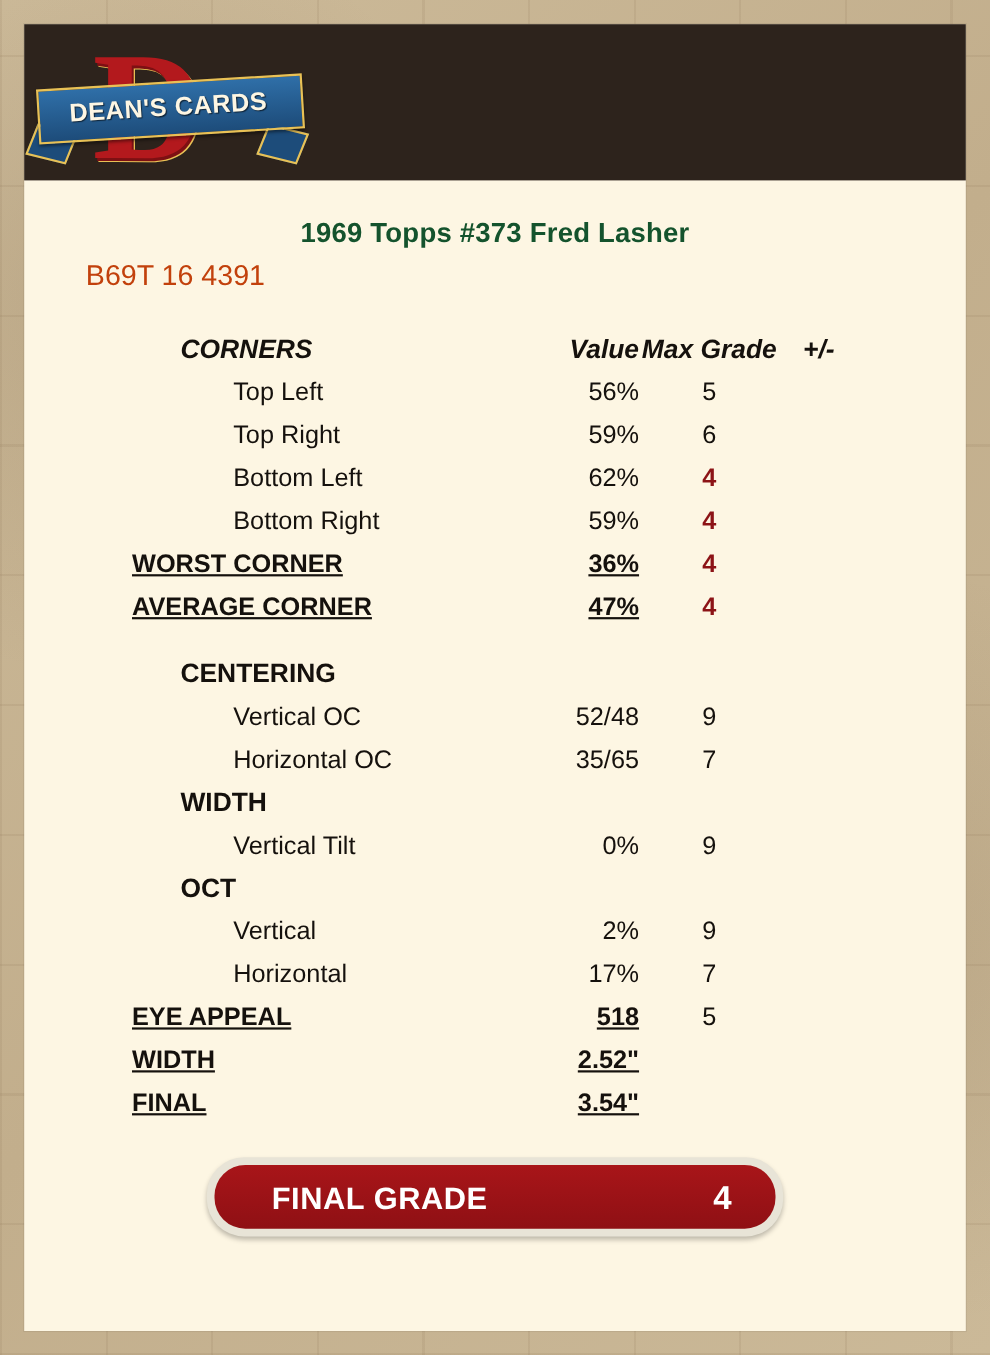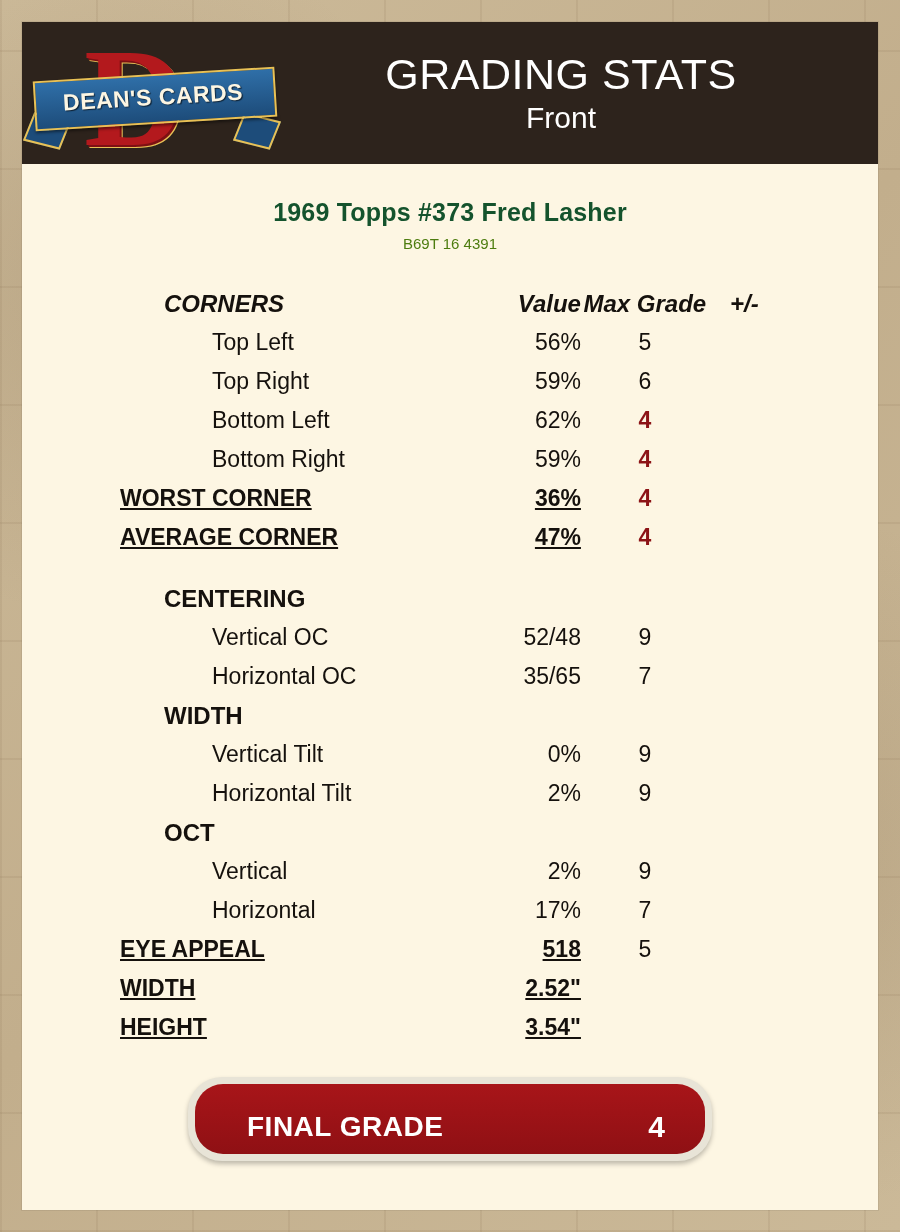--- a/index.html
+++ b/index.html
@@ -123,23 +123,23 @@
     padding: 34px 56px 0 56px;
   }
   .card-title {
     text-align: center;
     font-size: 25px;
     font-weight: bold;
     color: #14532d;
     letter-spacing: 0.2px;
   }
   .card-code {
-    text-align: center;
-    font-size: 15px;
-    color: #4d7c0f;
+    text-align: left;
+    font-size: 26px;
+    color: #c2410c;
     margin-top: 8px;
   }
 
   table.stats {
     margin: 32px auto 0 auto;
     border-collapse: collapse;
     width: 660px;
     color: #15110d;
   }
   table.stats td {
@@ -175,21 +175,21 @@
     padding: 7px;
     box-shadow: 0 3px 5px rgba(0,0,0,0.25);
   }
   .final {
     background: linear-gradient(#a81519, #8f1014);
     border-radius: 28px;
     height: 54px;
     display: flex;
     align-items: center;
     justify-content: space-between;
-    padding: 16px 40px 0 52px;
+    padding: 4px 40px 0 52px;
     color: #ffffff;
   }
   .final .label {
     font-size: 28px;
     font-weight: bold;
     letter-spacing: 0.5px;
   }
   .final .grade {
     font-size: 30px;
     font-weight: bold;
@@ -201,24 +201,20 @@
 <div class="page">
   <div class="sheet">
 
     <div class="header">
       <div class="logo">
         <div class="bigD">D</div>
         <div class="tail-left"></div>
         <div class="tail-right"></div>
         <div class="ribbon"></div>
         <div class="ribbon-text">DEAN'S CARDS</div>
-      </div>
-      <div class="header-titles">
-        <div class="main">GRADING STATS</div>
-        <div class="sub">Front</div>
       </div>
     </div>
 
     <div class="body-area">
       <div class="card-title">1969 Topps #373 Fred Lasher</div>
       <div class="card-code">B69T 16 4391</div>
 
       <table class="stats">
         <tbody>
           <tr class="head">
@@ -290,26 +286,20 @@
               <td class="max"></td>
               <td class="pm"></td>
             </tr>
             <tr>
               <td class="label indent">Vertical Tilt</td>
               <td class="value">0%</td>
               <td class="max">9</td>
               <td class="pm"></td>
             </tr>
             <tr>
-              <td class="label indent">Horizontal Tilt</td>
-              <td class="value">2%</td>
-              <td class="max">9</td>
-              <td class="pm"></td>
-            </tr>
-            <tr>
               <td class="label section">OCT</td>
               <td class="value"></td>
               <td class="max"></td>
               <td class="pm"></td>
             </tr>
             <tr>
               <td class="label indent">Vertical</td>
               <td class="value">2%</td>
               <td class="max">9</td>
               <td class="pm"></td>
@@ -326,21 +316,21 @@
               <td class="max">5</td>
               <td class="pm"></td>
             </tr>
             <tr>
               <td class="label bold">WIDTH</td>
               <td class="value bold">2.52"</td>
               <td class="max"></td>
               <td class="pm"></td>
             </tr>
             <tr>
-              <td class="label bold">HEIGHT</td>
+              <td class="label bold">FINAL</td>
               <td class="value bold">3.54"</td>
               <td class="max"></td>
               <td class="pm"></td>
             </tr>
           </tbody>
       </table>
 
       <div class="final-wrap">
         <div class="final">
           <span class="label">FINAL GRADE</span>

